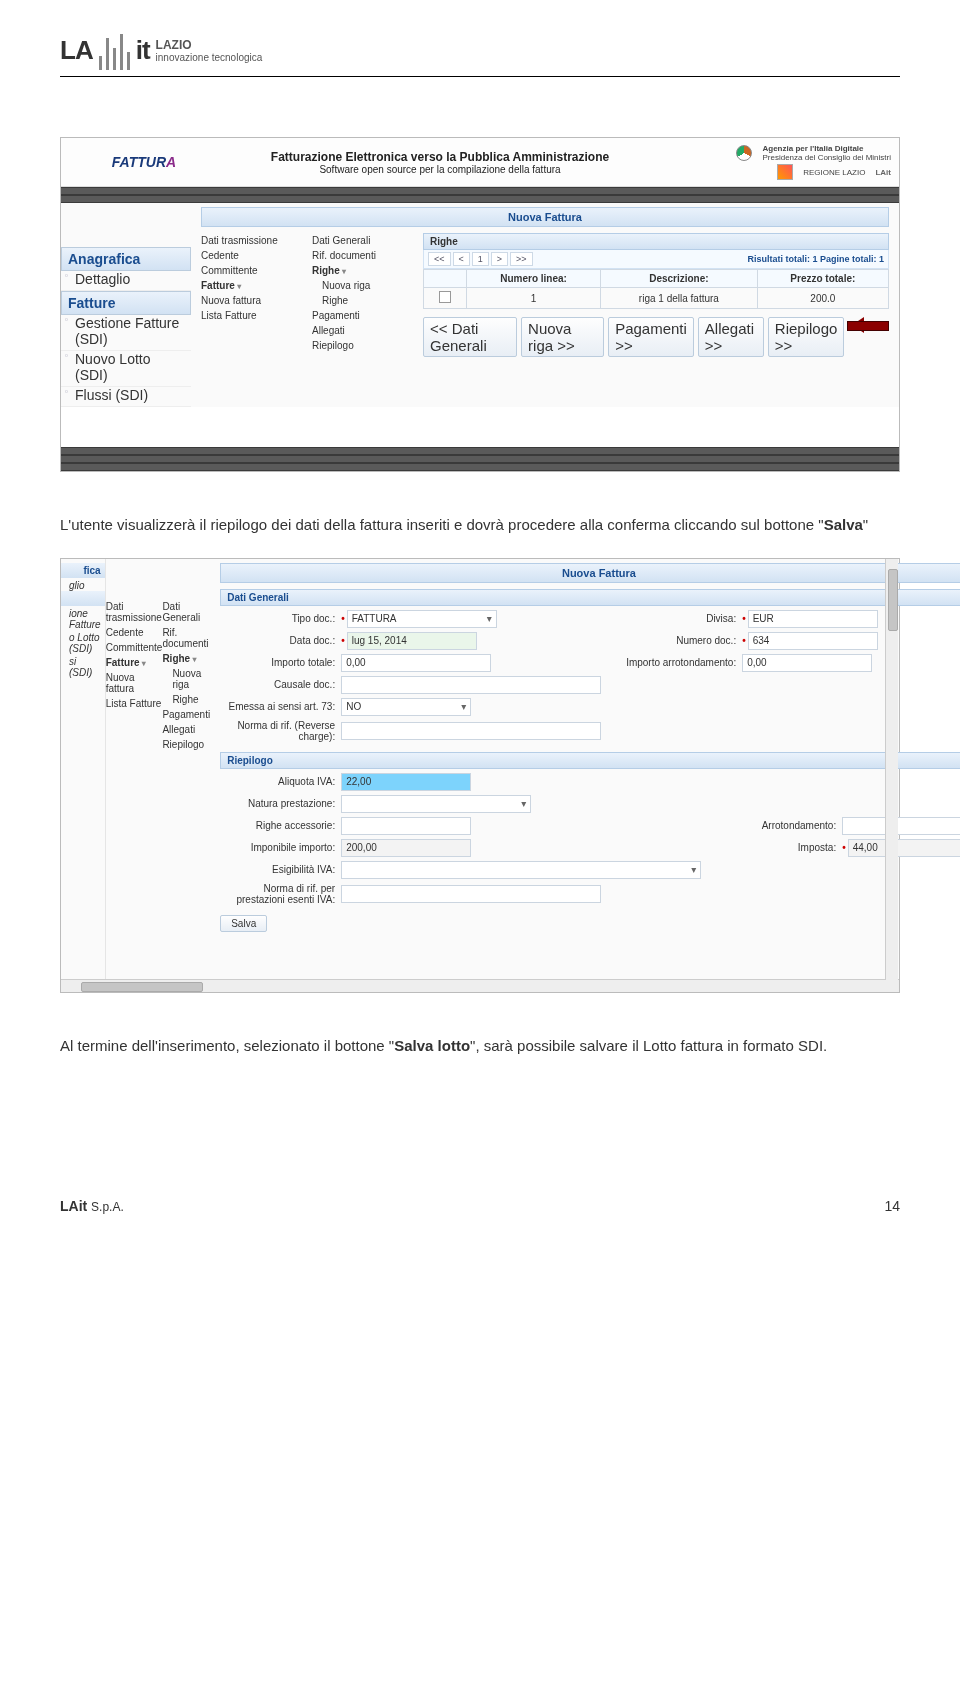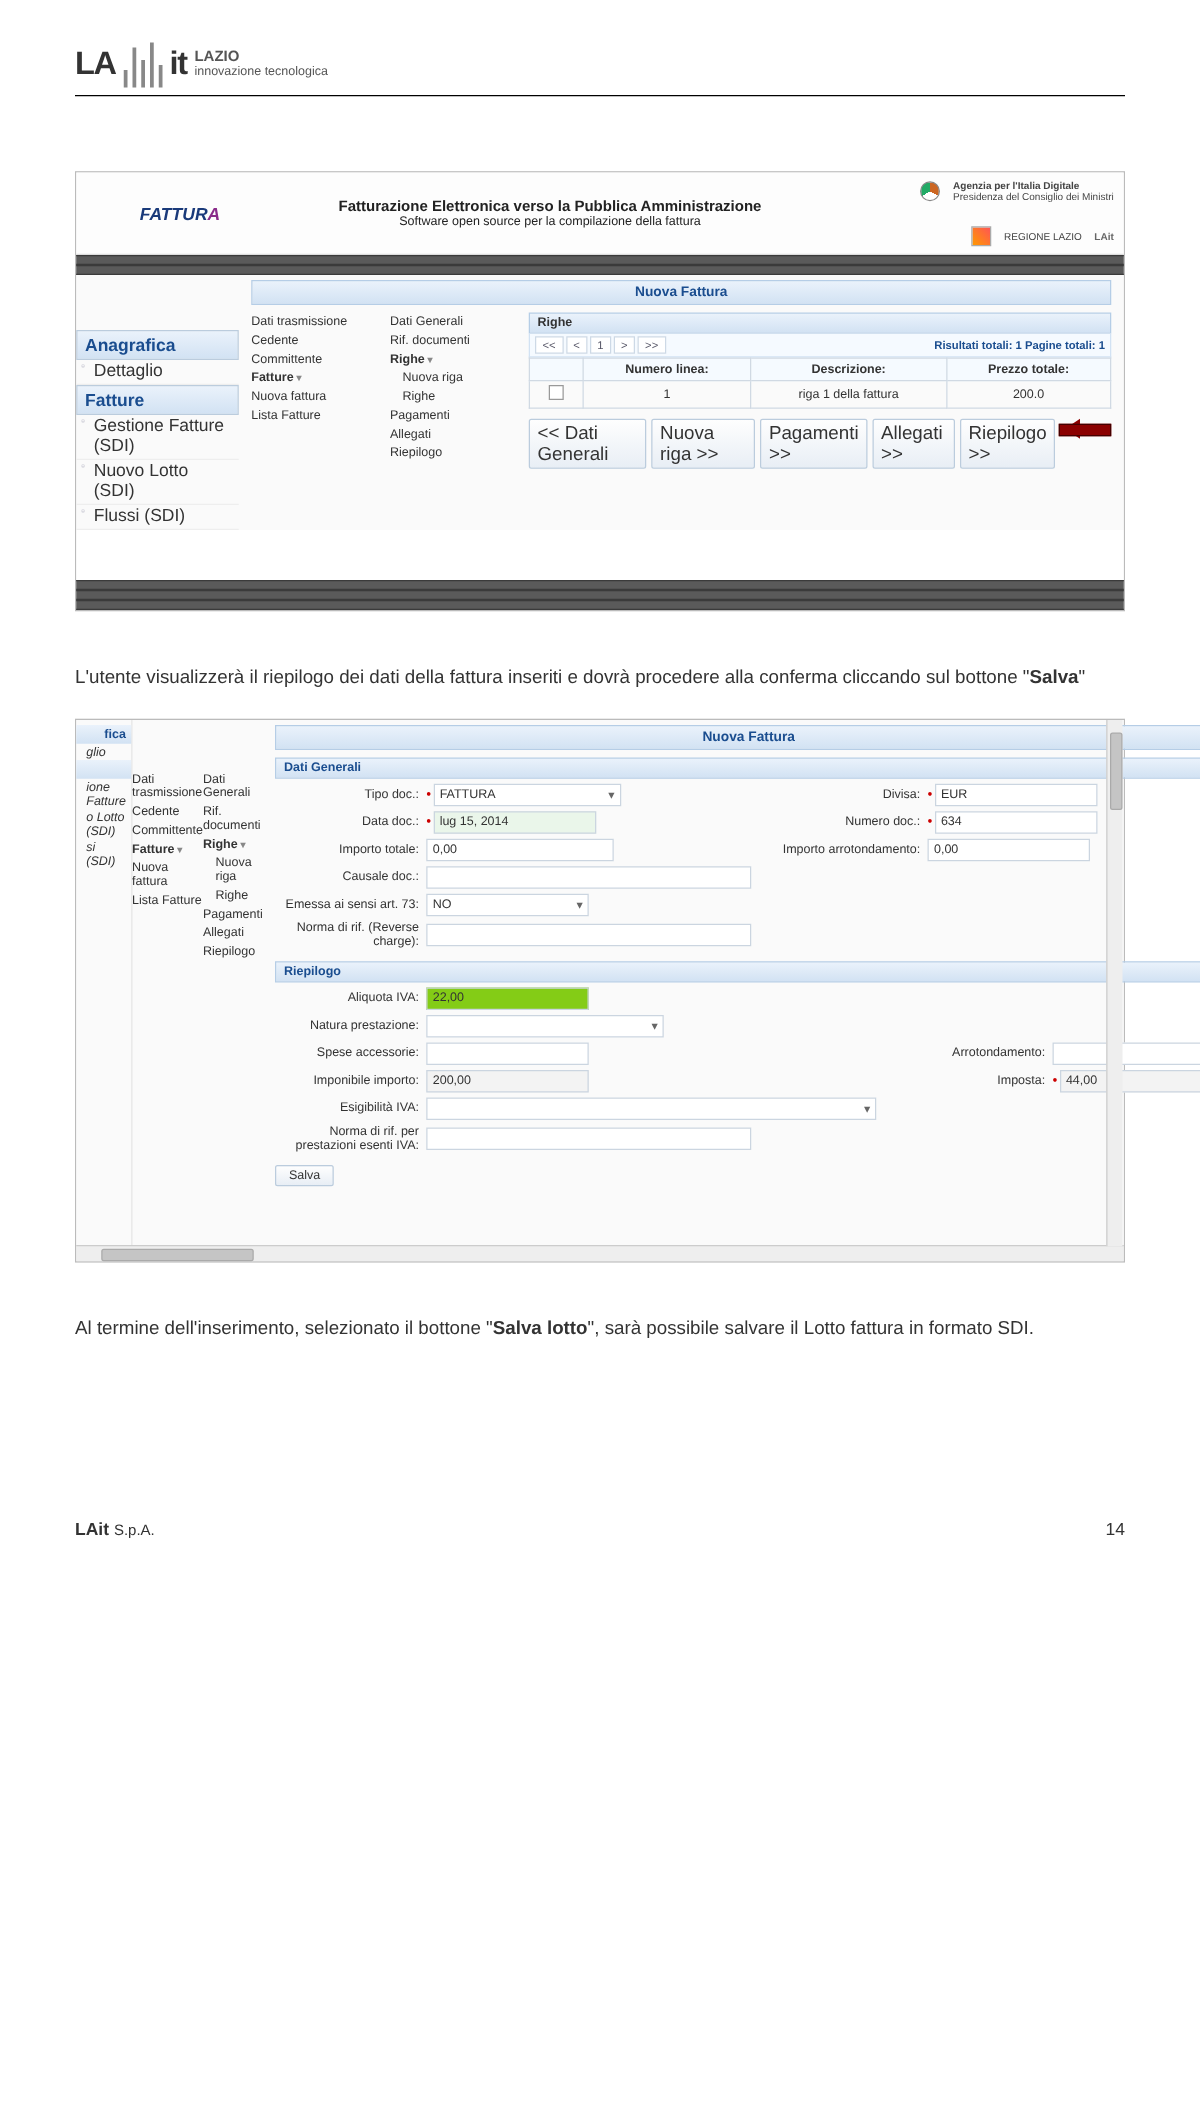--- a/index.html
+++ b/index.html
@@ -113,21 +113,21 @@
         </div>
       <div class="center">
         <div>Fatturazione Elettronica verso la Pubblica Amministrazione</div>
         <div class="sub">Software open source per la compilazione della fattura</div>
       </div>
       <div class="right">
         <div class="row">
             <span class="emblem"></span>
           <span><b>Agenzia per l'Italia Digitale</b><br><span>Presidenza del Consiglio dei Ministri</span></span>
           </div>
-        <div class="row" style="margin-top:19px">
+        <div class="row" style="margin-top:2px">
           <span class="regione"></span>
           <span>REGIONE LAZIO</span>
           <span class="lait-sm">LAit</span>
         </div>
       </div>
     </div>
     <div class="bar-dark"></div>
       <div class="bar-dark"></div>
 
     <div class="s1-body">
@@ -298,28 +298,28 @@
               </div>
           </div>
         </div>
 
         <div class="sect-title">Riepilogo</div>
 
         <div style="display:flex; gap:20px">
           <div style="flex:1">
             <div class="formrow">
                 <span class="lbl">Aliquota IVA:</span>
-              <span class="fld" style="width:120px;background:#84cc16">22,00</span>
+              <span class="fld" style="width:120px;background:#7dd3fc">22,00</span>
               </div>
             <div class="formrow">
                 <span class="lbl">Natura prestazione:</span>
               <span class="fld sel" style="width:180px"></span>
               </div>
             <div class="formrow">
-                <span class="lbl">Spese accessorie:</span>
+                <span class="lbl">Righe accessorie:</span>
               <span class="fld" style="width:120px"></span>
               </div>
             <div class="formrow">
                 <span class="lbl">Imponibile importo:</span>
               <span class="fld" style="width:120px;background:#f3f3f3">200,00</span>
               </div>
             <div class="formrow">
                 <span class="lbl">Esigibilità IVA:</span>
               <span class="fld sel" style="width:350px"></span>
               </div>

